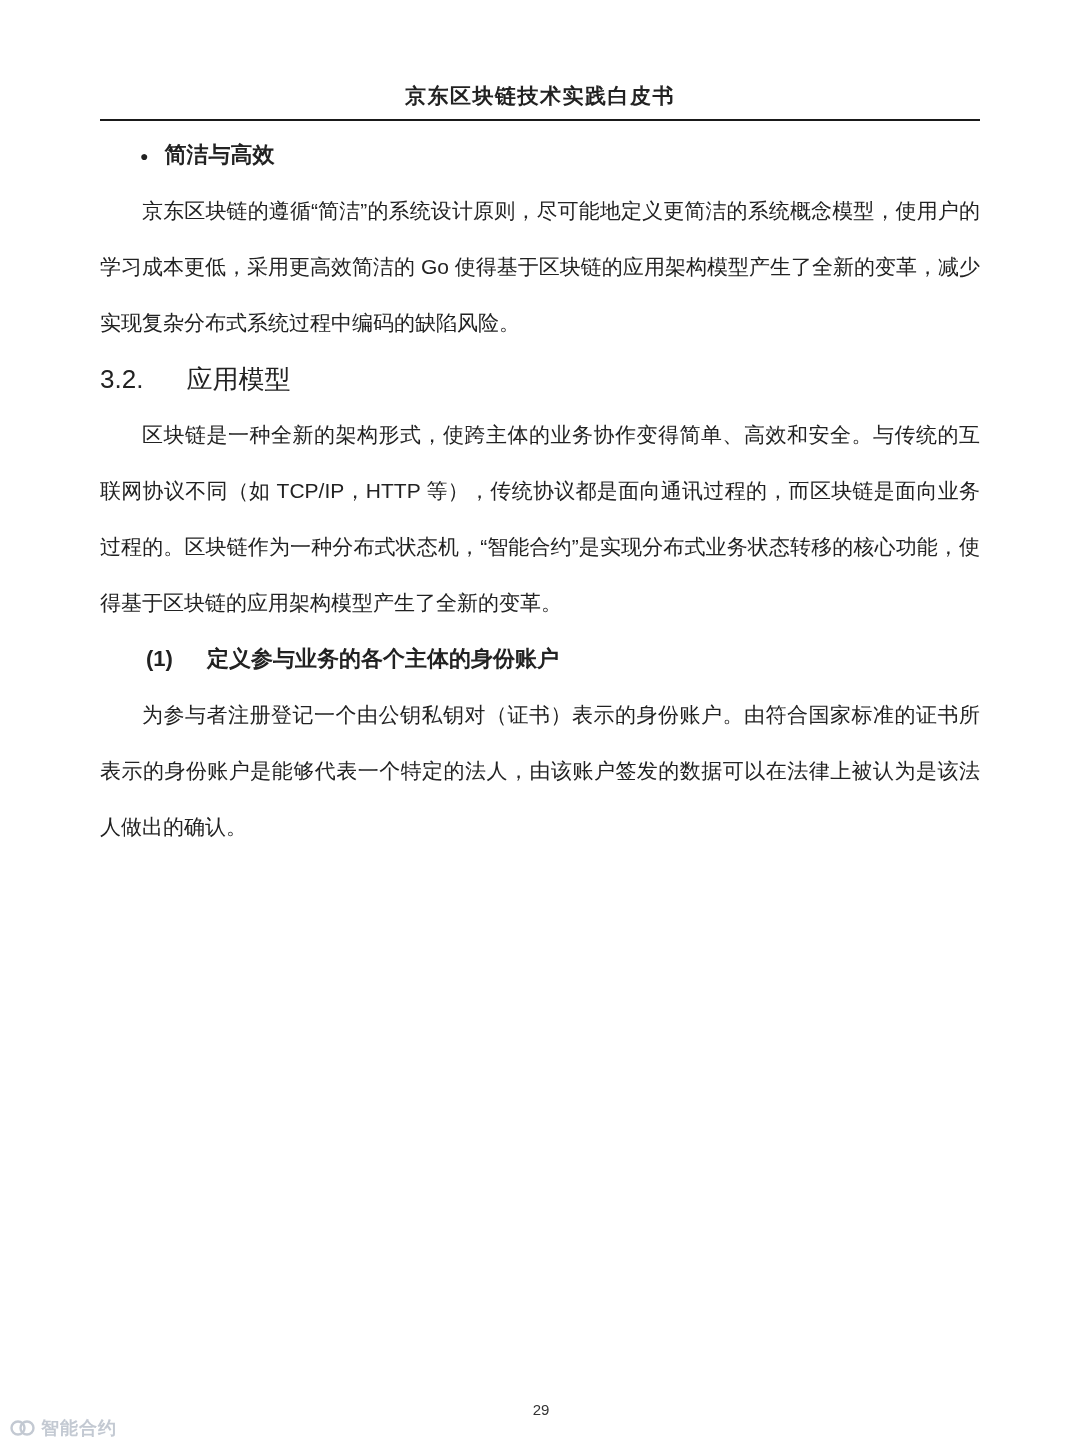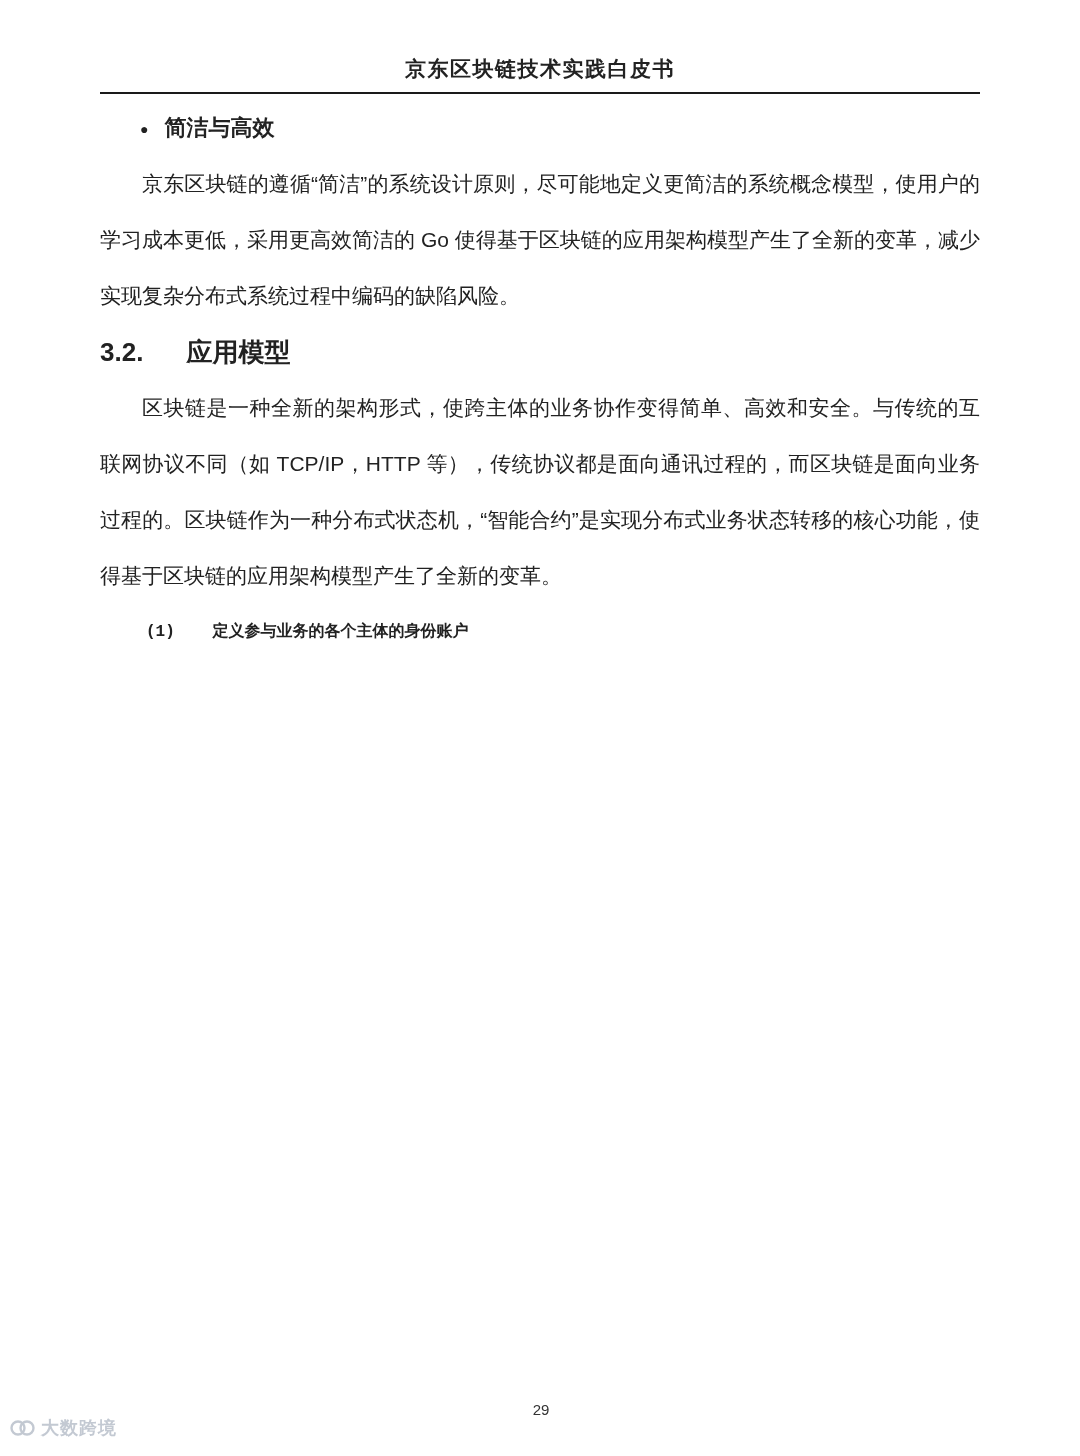--- a/index.html
+++ b/index.html
@@ -9,21 +9,21 @@
     --bg:#ffffff;
   }
   *{margin:0;padding:0;box-sizing:border-box;}
   html,body{background:var(--bg);}
   body{
     width:1080px;height:1456px;
     position:relative;overflow:hidden;
     color:var(--text);
     font-family:"Liberation Sans","DejaVu Sans",sans-serif;
   }
-  .page{position:absolute;inset:0;padding:57px 100px 0 100px;}
+  .page{position:absolute;inset:0;padding:84px 100px 0 100px;}
 
   
   .doc-title{
     text-align:center;
     font-size:21px;
     font-weight:700;
     letter-spacing:1.5px;
     line-height:24px;
   }
   .header-rule{
@@ -44,31 +44,30 @@
 
   p.body-para{
     text-align:justify;
     text-indent:2em;
     font-size:21px;
     line-height:56px;
   }
 
   h2.section-heading{
     font-size:26px;
-    font-weight:700;
+    font-weight:400;
     line-height:56px;
   }
   h2.section-heading .sec-num{margin-right:36px;}
 
   .step-heading{
     padding-left:46px;
     font-weight:700;
-    font-size:16px;
+    font-size:22px;
     line-height:56px;
-    font-family:Liberation Mono, monospace;
   }
   .step-heading .step-num{margin-right:28px;}
 
   
   .page-number{
     position:absolute;
     left:2px;right:0;
     bottom:38px;
     text-align:center;
     font-size:15px;
@@ -115,31 +114,32 @@
 
     <p class="body-para">区块链是一种全新的架构形式，使跨主体的业务协作变得简单、高效和安全。与传统的互联网协议不同（如 TCP/IP，HTTP 等），传统协议都是面向通讯过程的，而区块链是面向业务过程的。区块链作为一种分布式状态机，“智能合约”是实现分布式业务状态转移的核心功能，使得基于区块链的应用架构模型产生了全新的变革。</p>
 
 
 
     <div class="step-heading">
       <span class="step-num">(1)</span>
       <span>定义参与业务的各个主体的身份账户</span>
     </div>
 
+    <p class="body-para">为参与者注册登记一个由公钥私钥对（证书）表示的身份账户。由符合国家标准的证书所表示的身份账户是能够代表一个特定的法人，由该账户签发的数据可以在法律上被认为是该法人做出的确认。</p>
 
 
   </main>
 
   <footer>
     <div class="page-number">29</div>
   </footer>
 
   <div class="watermark">
     <span>
       <svg width="26" height="20" viewBox="0 0 26 20">
         <circle cx="8" cy="10" r="6.5" fill="none" stroke="#b9c0cb" stroke-width="2.4"></circle>
         <circle cx="17" cy="10" r="6.5" fill="none" stroke="#b9c0cb" stroke-width="2.4"></circle>
       </svg>
     </span>
-    <span>大数跨境</span>
+    <span>智能合约</span>
   </div>
 
 </div>
 
 </body></html>

